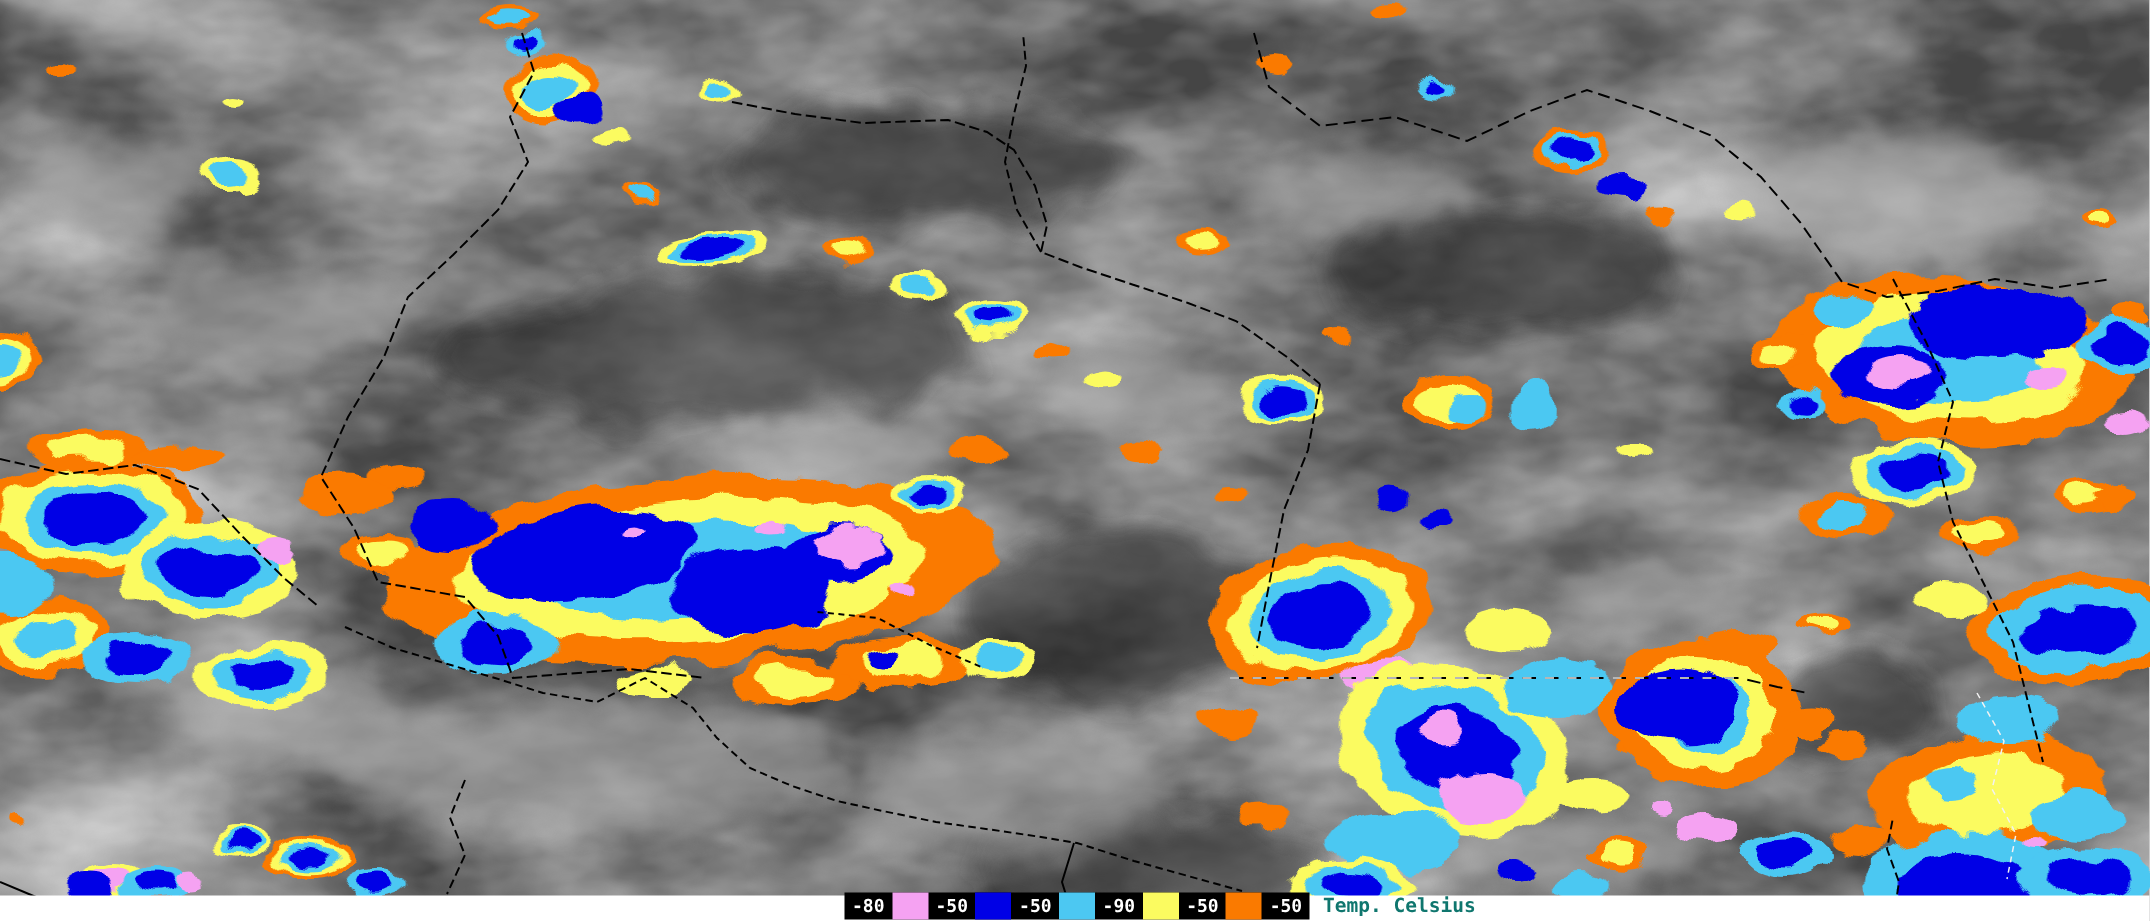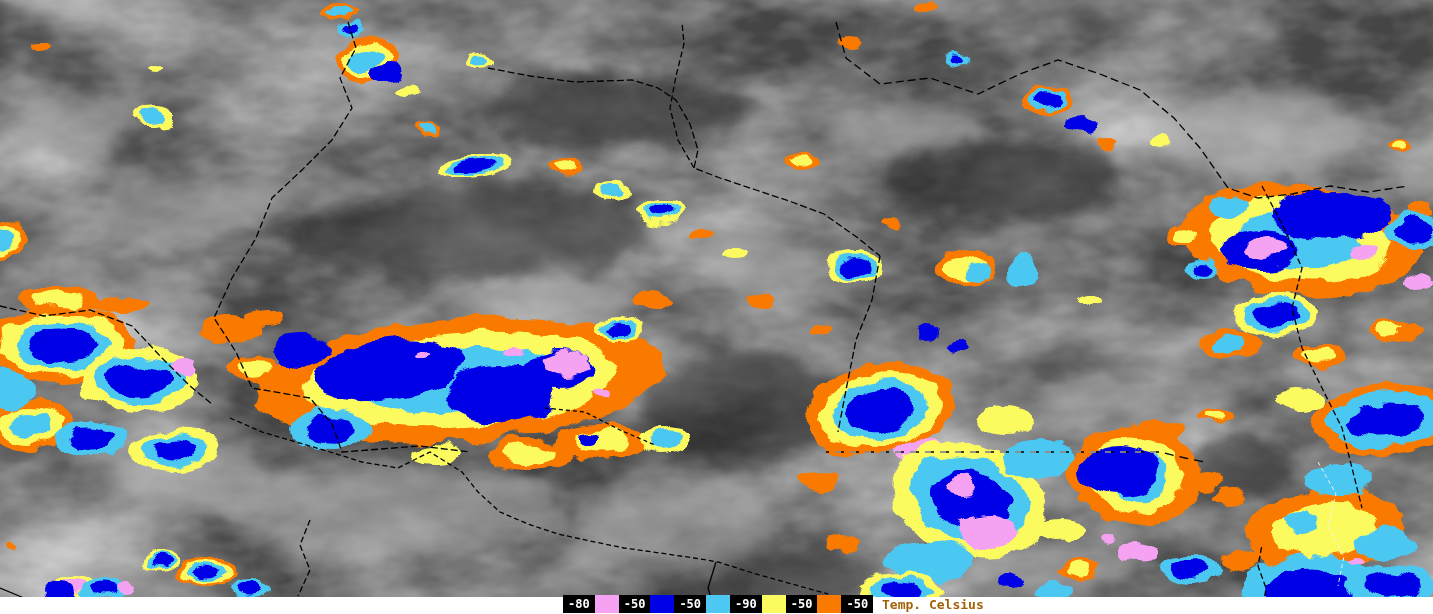--- a/index.html
+++ b/index.html
@@ -21,21 +21,21 @@
   .logo .cp{color:#5fd13d;text-shadow:0 0 1px #1c4d12;}
   .logo .tec{color:#e6d9ff;text-shadow:0 0 2px #7a3fb5;}
   
   #map{position:absolute;top:0;left:0;z-index:1;}
   
   .bottombar{position:absolute;bottom:0;left:0;width:1433px;height:17px;background:#fff;z-index:3;}
   .legend{position:absolute;left:563px;bottom:1px;height:18px;display:flex;align-items:stretch;
           background:#000;z-index:4;}
   .lg-label{color:#fff;font-size:12px;font-weight:bold;line-height:18px;padding:0 5px;white-space:pre;text-align:right;}
   .lg-swatch{width:24px;height:18px;}
-  .legend-title{position:absolute;left:882px;bottom:0;height:17px;line-height:16px;color:#a16207;
+  .legend-title{position:absolute;left:882px;bottom:0;height:17px;line-height:16px;color:#0f766e;
                 font-size:13px;font-weight:bold;z-index:4;white-space:pre;}
 </style>
 </head>
 <body>
 
 <div id="screen">
 
   <svg id="map" width="1433" height="614" viewBox="0 0 1433 614" preserveAspectRatio="none">
     <defs>
       <filter id="cloudsLow" x="0" y="0" width="100%" height="100%">

